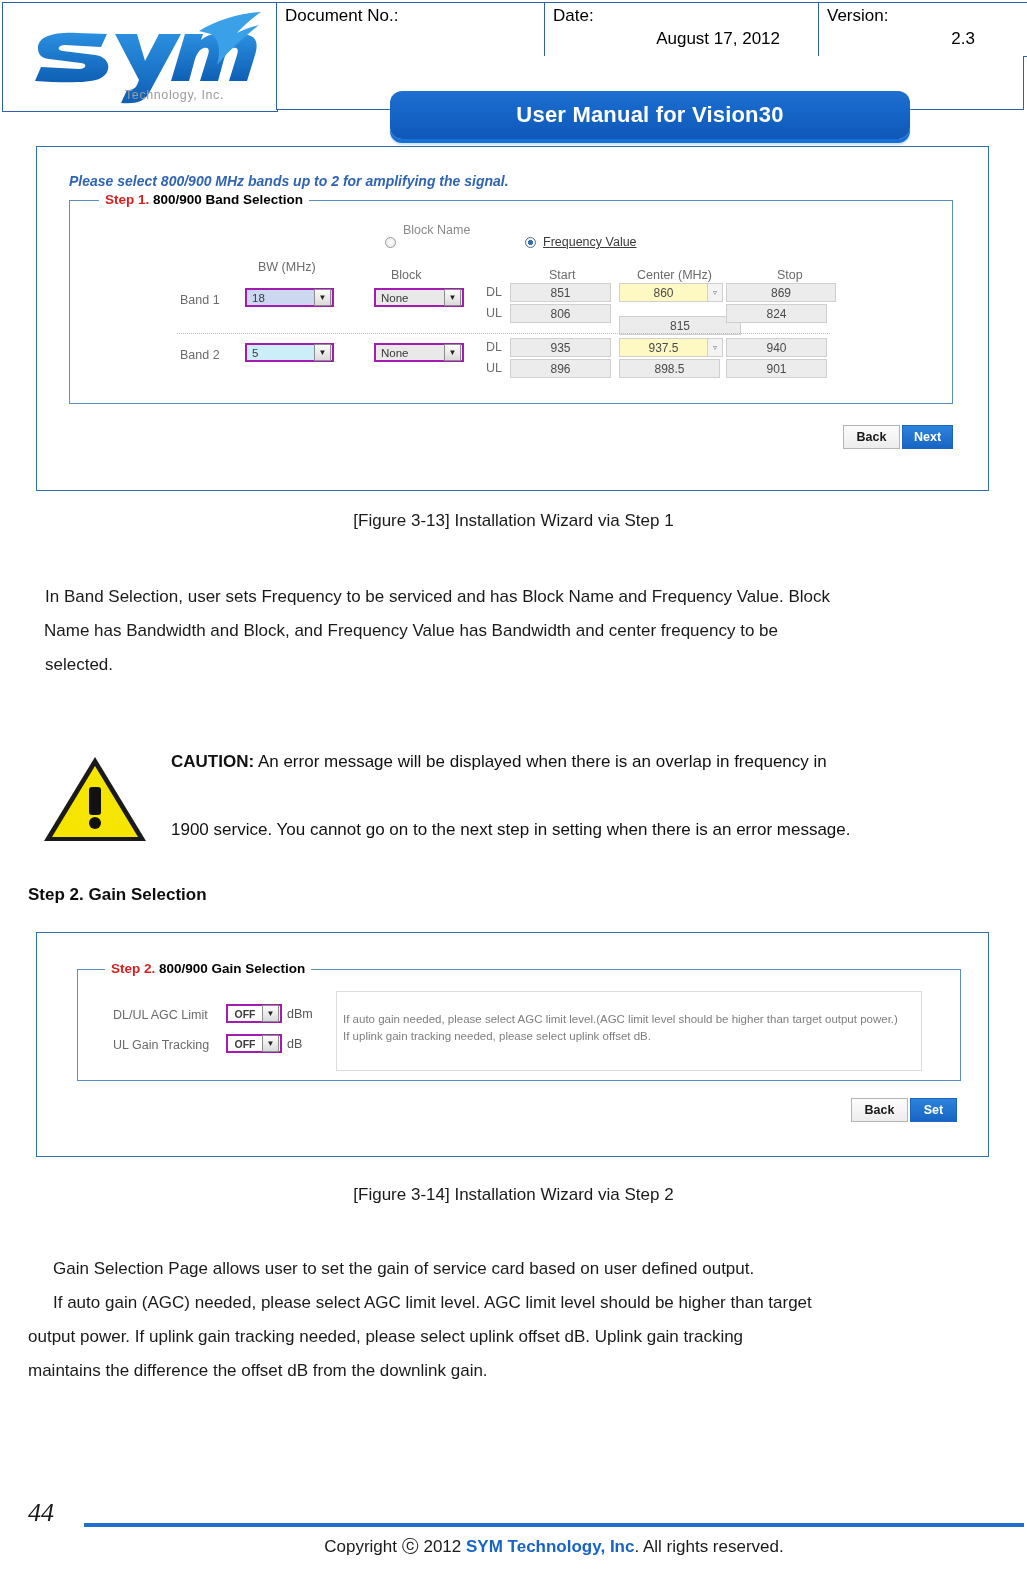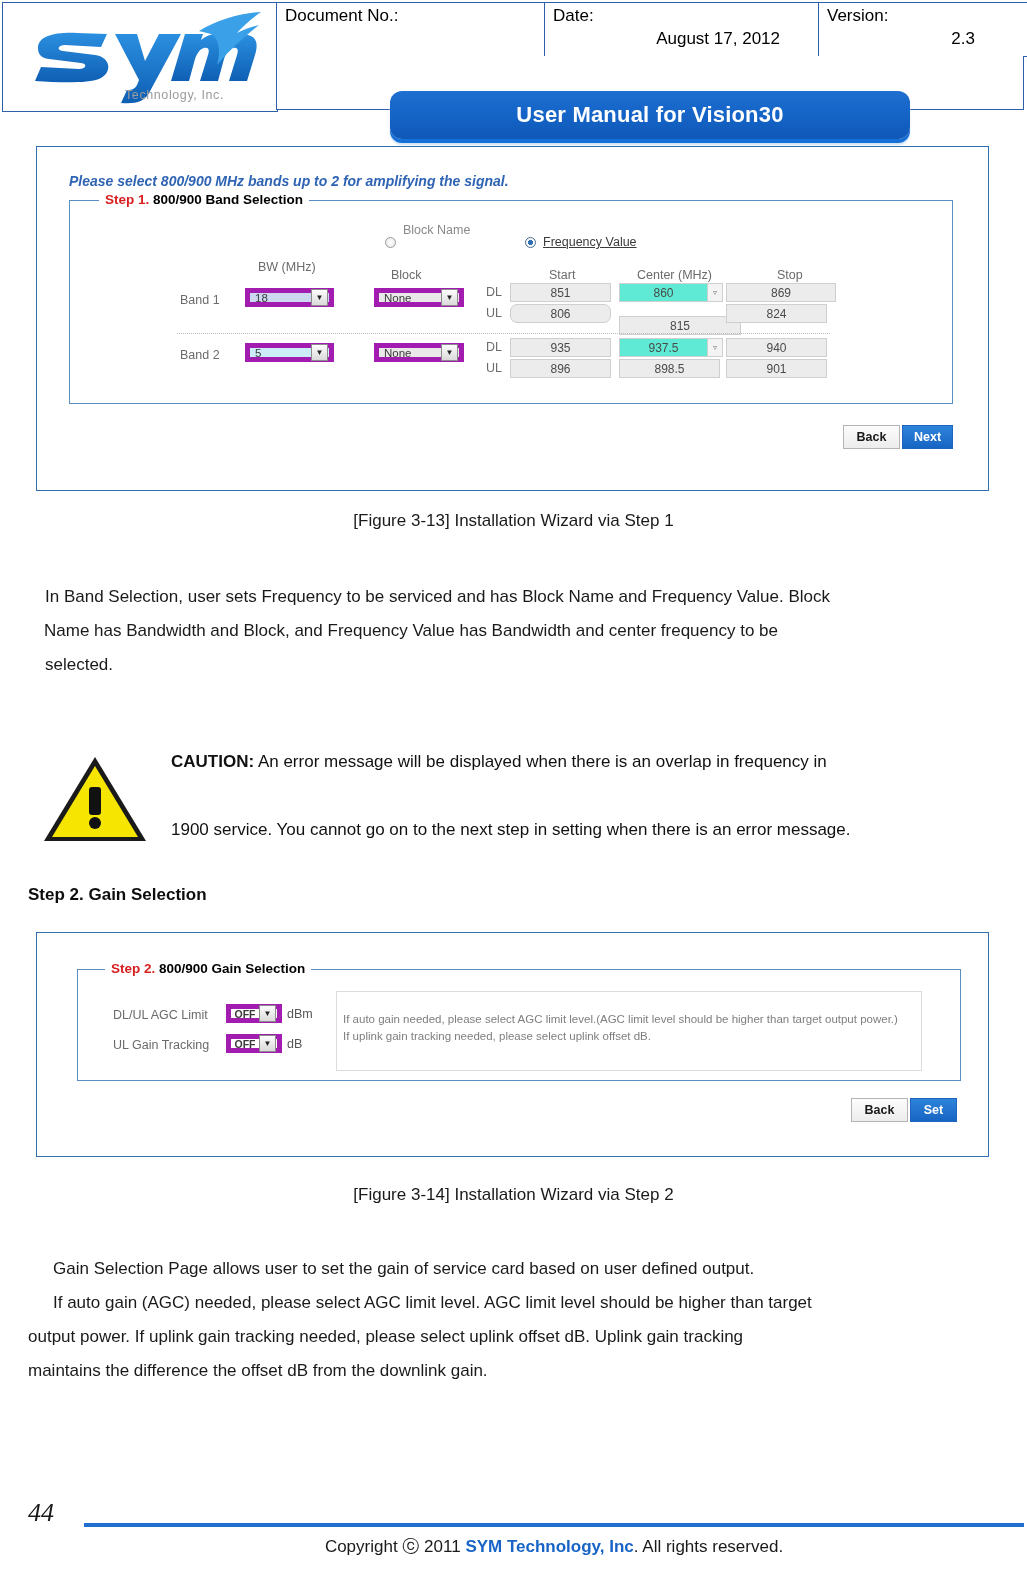--- a/index.html
+++ b/index.html
@@ -160,21 +160,21 @@
   }
   .radio-label.active {
     color: #3b3b3b;
     text-decoration: underline;
   }
 
   
   .sel {
     position: absolute;
     height: 19px;
-    border: 5px solid #a21caf;
+    border: 2px solid #a21caf;
     background: #e9e9e9;
     box-sizing: border-box;
     display: flex;
     align-items: center;
   }
   .sel.blue { background: #ccd8f0; }
   .sel.cyan { background: #cceef8; }
   .sel .sel-val {
     flex: 1;
     font-size: 11.5px;
@@ -202,21 +202,21 @@
     position: absolute;
     height: 19px;
     border: 1px solid #cfcfcf;
     background: #ececec;
     box-sizing: border-box;
     font-size: 12px;
     color: #4a4a4a;
     text-align: center;
     line-height: 18px;
   }
-  .fld.white { background: #5eead4; }
+  .fld.white { background: #fef9c3; }
   .spin {
     position: absolute;
     width: 15px; height: 19px;
     border: 1px solid #cfcfcf;
     border-left: none;
     background: #f3f3f3;
     box-sizing: border-box;
     font-size: 8px;
     color: #777;
     text-align: center;
@@ -413,21 +413,21 @@
   </div>
 
   <div class="lbl" style="left:449px; top:138px;">DL</div>
   <div class="lbl" style="left:449px; top:159px;">UL</div>
 
   <div class="fld" style="left:473px; top:136px; width:101px;">851</div>
   <div class="fld white" style="left:582px; top:136px; width:89px;">860</div>
   <div class="spin" style="left:671px; top:136px;">▿</div>
   <div class="fld" style="left:689px; top:136px; width:110px;">869</div>
 
-  <div class="fld" style="left:473px; top:157px; width:101px;border-radius:7px;">806</div>
+  <div class="fld" style="left:473px; top:157px; width:101px;">806</div>
   <div class="fld" style="left:582px; top:169px; width:122px;">815</div>
   <div class="fld" style="left:689px; top:157px; width:101px;">824</div>
 
   <div class="dotted-sep" style="left:140px; top:186px; width:653px;"></div>
 
   <div class="lbl" style="left:143px; top:201px;">Band 2</div>
 
   <div class="sel cyan" style="left:208px; top:196px; width:89px;">
     <div class="sel-val">5</div>
     <div class="sel-arrow">▼</div>
@@ -514,14 +514,14 @@
 <div class="para" style="left:45px; top:1252px; width:960px;">
   <span style="display:inline-block; margin-left:8px;">Gain Selection Page allows user to set the gain of service card based on user defined output.</span><br>
   <span style="display:inline-block; margin-left:8px;">If auto gain (AGC) needed, please select AGC limit level. AGC limit level should be higher than target</span><br>
   <span style="display:inline-block; margin-left:-17px;">output power. If uplink gain tracking needed, please select uplink offset dB. Uplink gain tracking</span><br>
   <span style="display:inline-block; margin-left:-17px;">maintains the difference the offset dB from the downlink gain.</span>
 </div>
 
 <div class="page-num">44</div>
 <div class="footer-rule"></div>
 <div class="footer-text">
-  <span>Copyright ⓒ 2011 </span><span class="brand">SYM Technology, Inc</span><span>. All rights reserved.</span>
+  <span>Copyright ⓒ 2012 </span><span class="brand">SYM Technology, Inc</span><span>. All rights reserved.</span>
 </div>
 
 </body></html>

